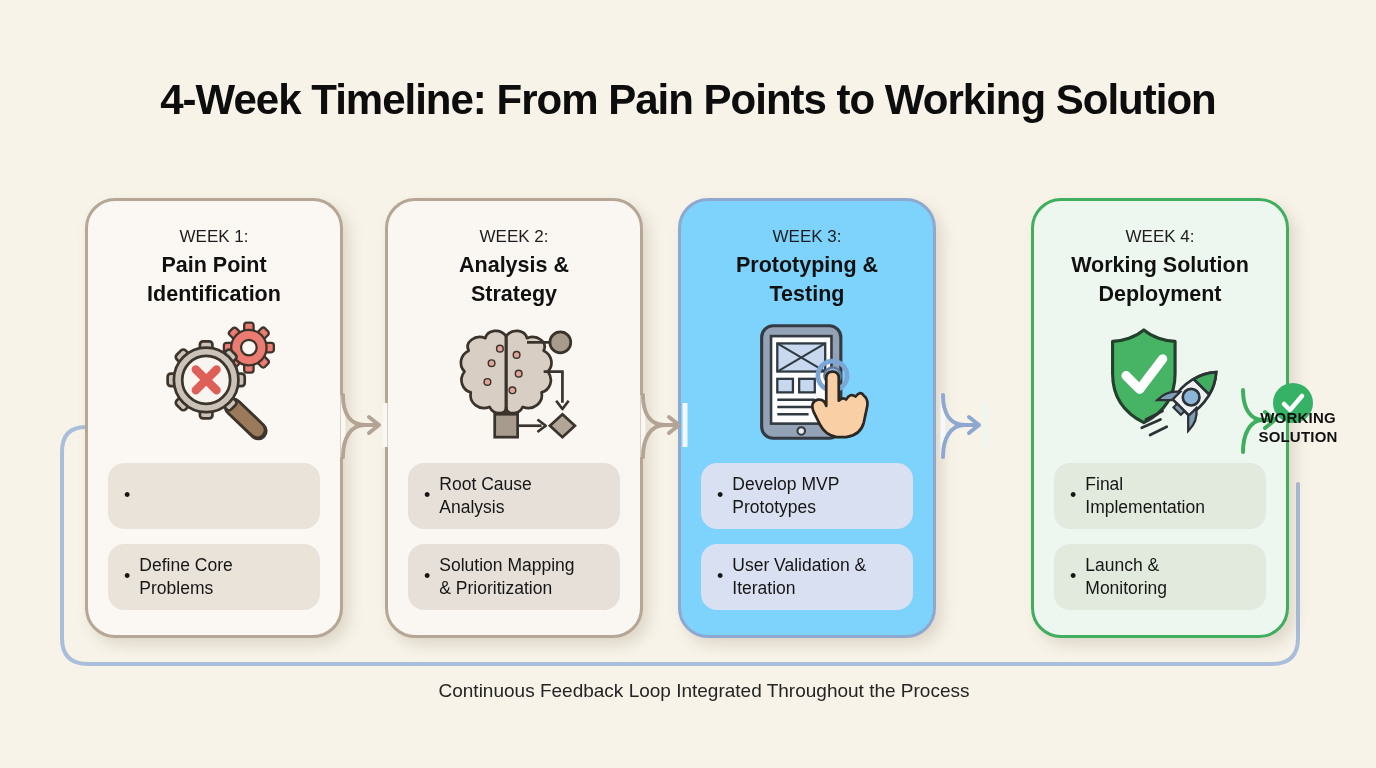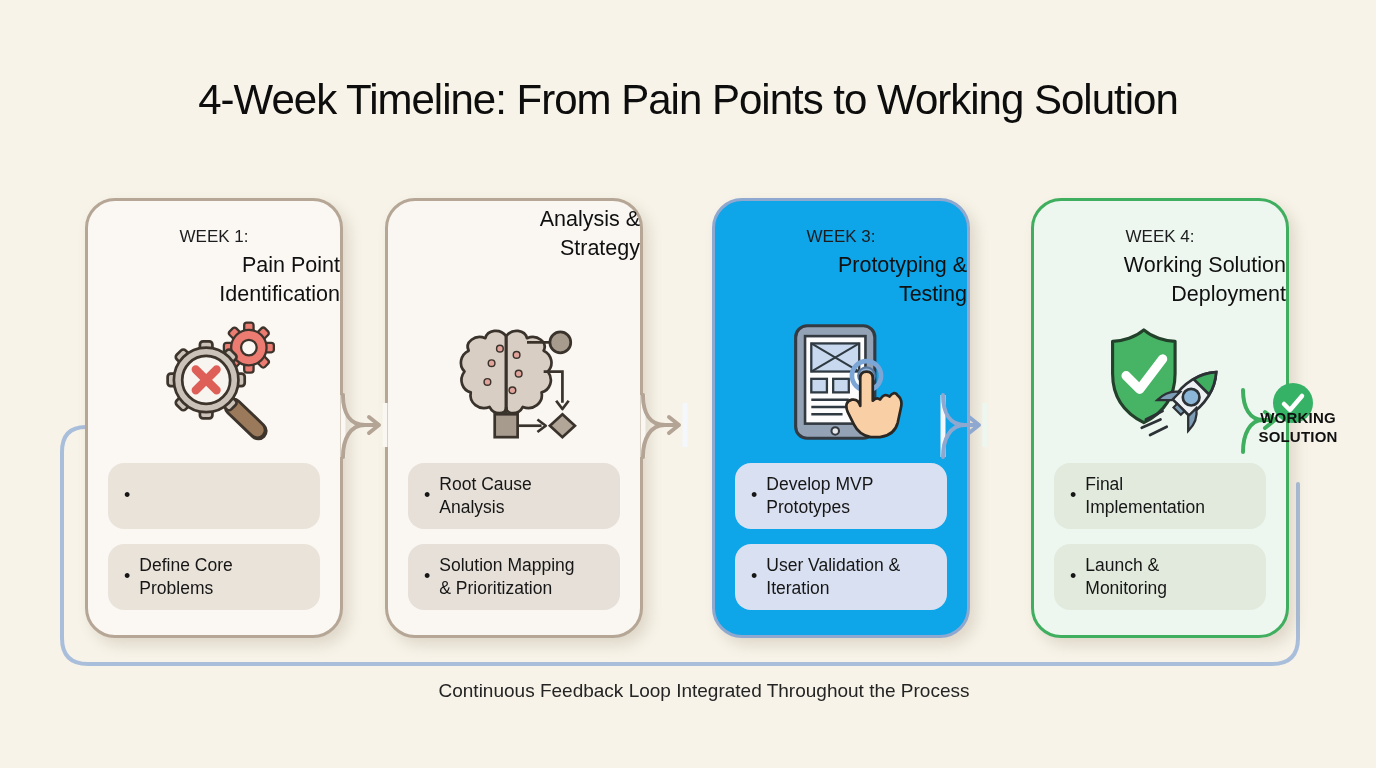--- a/index.html
+++ b/index.html
@@ -3,35 +3,35 @@
 <meta charset="utf-8">
 <style>
   html,body{margin:0;padding:0;}
   body{
     width:1376px;height:768px;position:relative;overflow:hidden;
     background:#f7f3e8;
     font-family:"Liberation Sans","DejaVu Sans",sans-serif;
   }
   .main-title{
     position:absolute;top:76px;left:0;width:100%;text-align:center;
-    font-size:42px;font-weight:normal;letter-spacing:-1px;color:#0d0d0d;
+    font-size:42px;font-weight:bold;letter-spacing:-1px;color:#0d0d0d;
   }
   
   .card{
     position:absolute;top:198px;width:258px;height:440px;border-radius:30px;
     border:3px solid;box-sizing:border-box;z-index:2;
     box-shadow:6px 7px 14px rgba(125,105,80,.20);
   }
   .c1{left:85px;background:#fbf8f4;border-color:#b5a695;}
   .c2{left:385px;background:#faf7f3;border-color:#b5a695;}
-  .c3{left:712px;background:#0ea5e9;border-color:#8fa8d0;}
+  .c3{left:678px;background:#7dd3fc;border-color:#8fa8d0;}
   .c4{left:1031px;background:#eef7ef;border-color:#3fae5e;}
   .week{margin-top:26px;text-align:center;font-size:17px;color:#1d1d1f;}
   .card-title{
-    margin-top:4px;text-align:right;font-size:21.5px;font-weight:normal;
+    margin-top:4px;text-align:center;font-size:21.5px;font-weight:bold;
     line-height:1.33;white-space:pre-line;color:#101010;
   }
   .icon-wrap{position:absolute;top:118px;left:0;right:0;display:flex;justify-content:center;}
   .pills{position:absolute;top:262px;left:20px;right:20px;display:flex;flex-direction:column;gap:15px;}
   .pill{
     min-height:66px;border-radius:16px;display:flex;align-items:center;
     padding:8px 10px 8px 16px;box-sizing:border-box;
     font-size:17.5px;line-height:1.3;color:#161616;
   }
   .c1 .pill{background:#eae3da;}
@@ -116,20 +116,21 @@
       </div>
     <div class="pill">
         <span class="dot">•</span>
         <span class="txt">Define Core
 Problems</span>
       </div>
   </div>
 </div>
 
 <div class="card c2">
+  <div class="week">WEEK 2:</div>
   <div class="card-title">Analysis &amp;
 Strategy</div>
   <div class="icon-wrap">
     <svg width="125" height="128" viewBox="0 0 120 122">
       <g fill="#d8cec4" stroke="#3a332c" stroke-width="2.6" stroke-linejoin="round">
         <path d="M52,16 C46,8 34,10 32,18 C22,14 12,22 16,30 C8,34 6,44 12,50 C6,58 10,68 18,70 C16,80 26,88 36,84 C40,92 52,92 52,84 Z"></path>
         <path d="M52,16 C58,8 70,10 72,18 C82,14 92,22 88,30 C96,34 98,44 92,50 C98,58 94,68 86,70 C88,80 78,88 68,84 C64,92 52,92 52,84 Z"></path>
       </g>
       <line x1="52" y1="16" x2="52" y2="88" stroke="#3a332c" stroke-width="2.6"></line>
       <g fill="#e2a39b" stroke="#3a332c" stroke-width="1.4">

